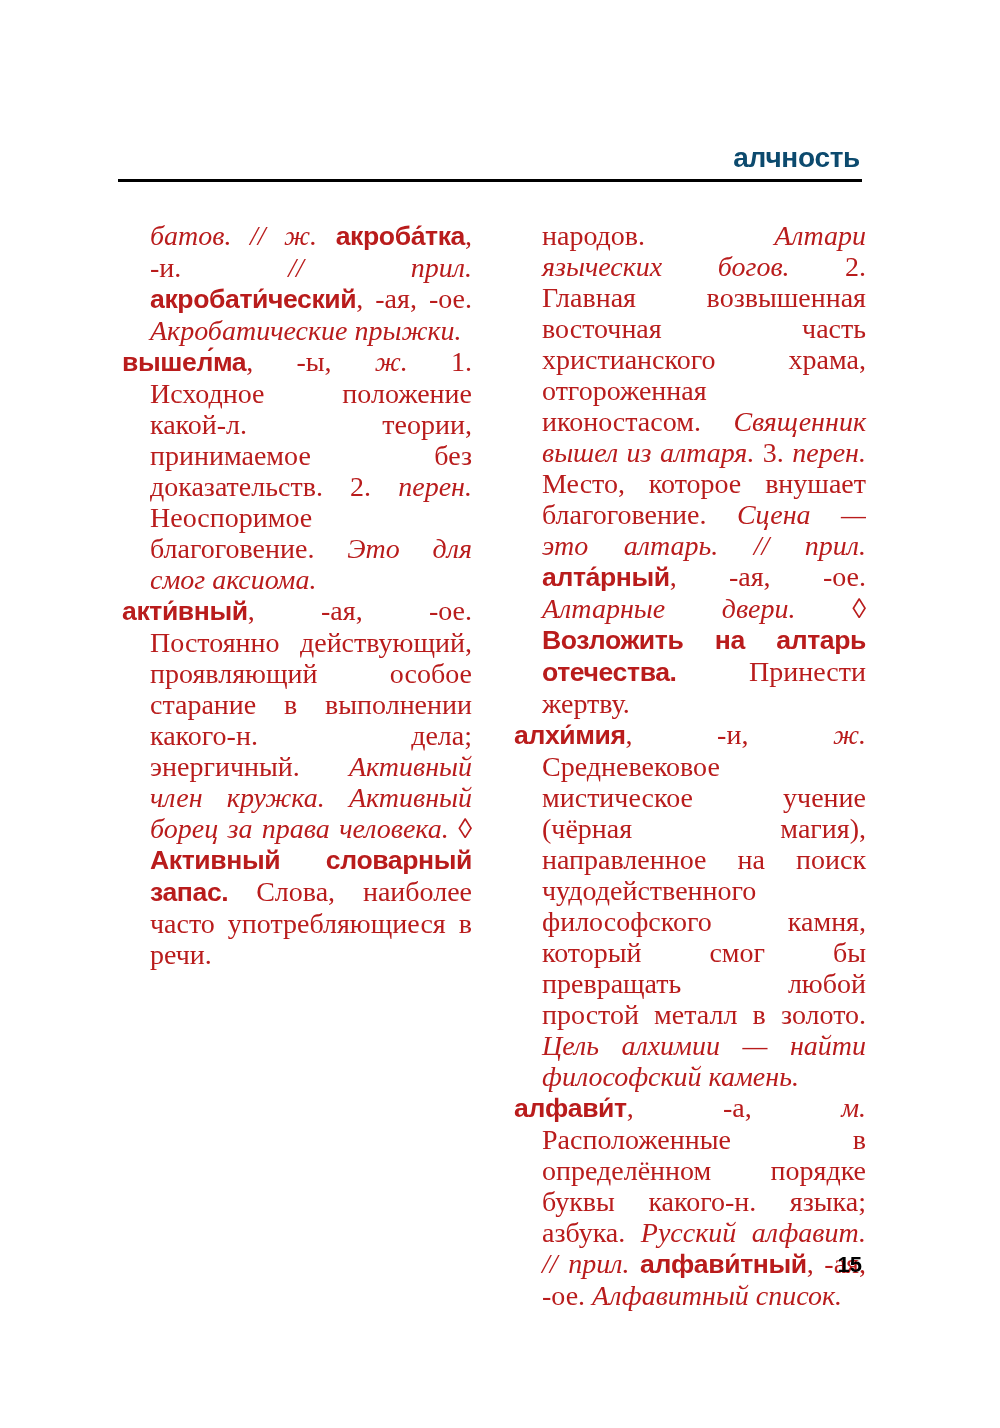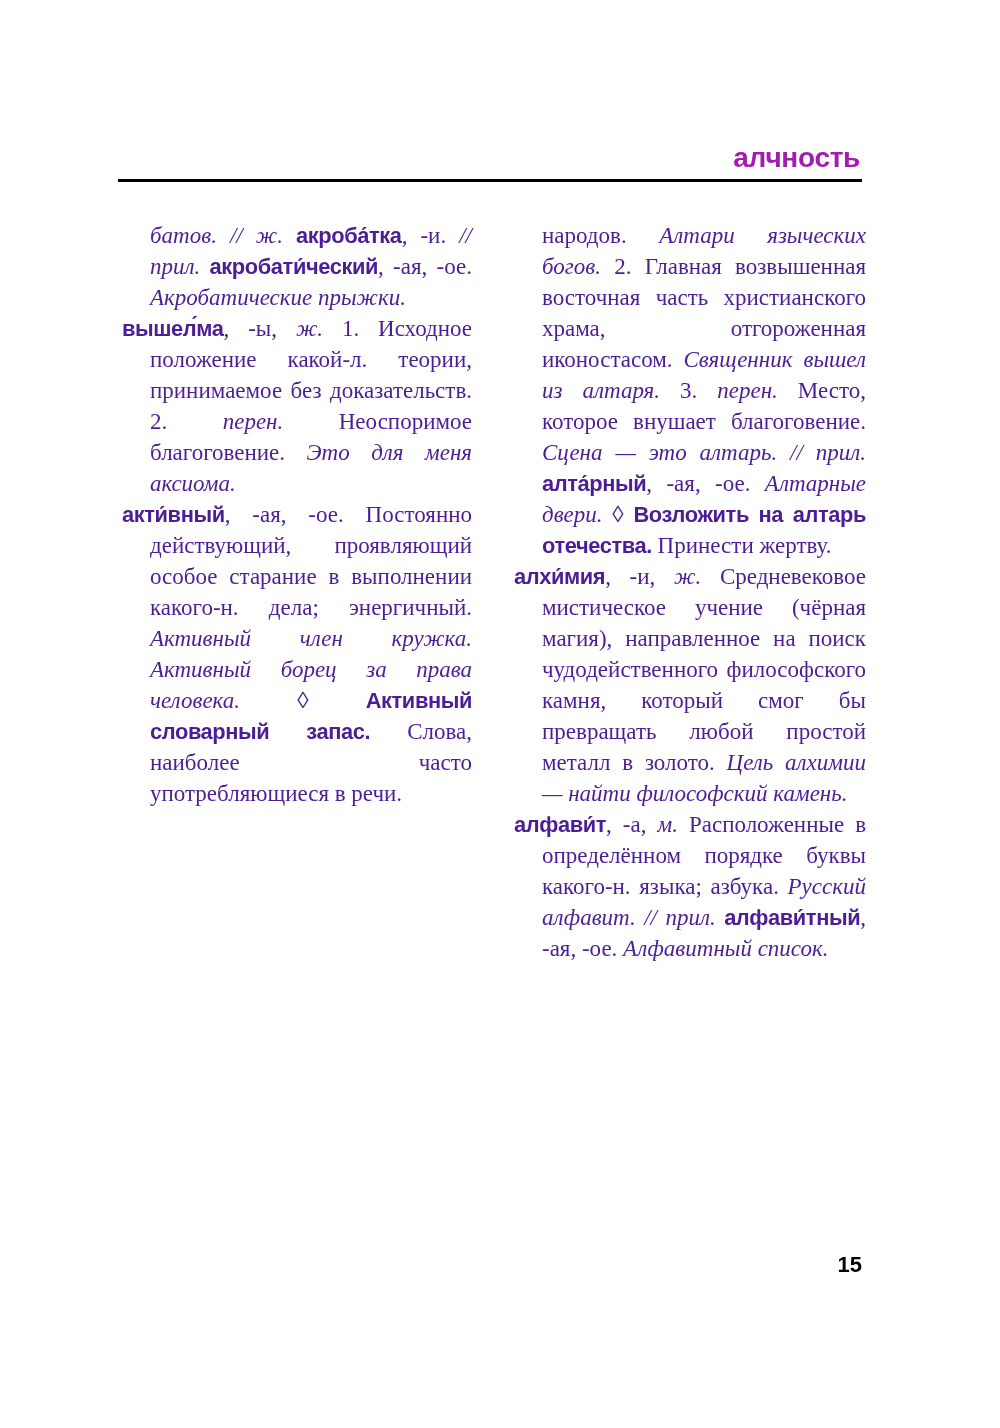--- a/index.html
+++ b/index.html
@@ -17,45 +17,45 @@
     overflow: hidden;
   }
   .running-head {
     position: absolute;
     top: 142px;
     right: 140px;
     font-family: "Liberation Sans", sans-serif;
     font-weight: 700;
     font-size: 28px;
     letter-spacing: -0.3px;
-    color: #a21caf;
+    color: #0c4a6e;
   }
   .header-rule {
     position: absolute;
     top: 179px;
     left: 118px;
     width: 744px;
     height: 3px;
     background: #000000;
   }
   .col {
     position: absolute;
     top: 220px;
     hyphens: auto;
   }
   .col-left  { left: 122px; width: 350px; }
   .col-right { left: 514px; width: 352px; }
   p.entry {
     margin: 0;
-    font-size: 23px;
+    font-size: 28px;
     line-height: 31px;
     text-align: justify;
     padding-left: 28px;
     text-indent: -28px;
-    color: #4c1d95;
+    color: #b91c1c;
   }
   p.entry.continued {
     text-indent: 0;
   }
   .run-b {
     font-family: "Liberation Sans", sans-serif;
     font-weight: 700;
     font-size: 0.95em;
     letter-spacing: -0.4px;
     font-style: normal;
@@ -73,21 +73,21 @@
   }
 </style>
 </head>
 <body>
 
 <div class="page">
   <div class="running-head">алчность</div>
   <div class="header-rule"></div>
   <div class="col col-left">
       <p class="entry continued"><span class="run-i">батов. // ж. </span><span class="run-b">акроба́тка</span><span class="run-r">, -и. </span><span class="run-i">// прил. </span><span class="run-b">акробати́ческий</span><span class="run-r">, -ая, -ое. </span><span class="run-i">Акробатические прыжки.</span></p>
-      <p class="entry"><span class="run-b">вышел́ма</span><span class="run-r">, -ы, </span><span class="run-i">ж.</span><span class="run-r"> 1. Исходное положение какой-л. теории, принимаемое без доказательств. 2. </span><span class="run-i">перен.</span><span class="run-r"> Неоспоримое благоговение. </span><span class="run-i">Это для меня аксиома.</span></p>
+      <p class="entry"><span class="run-b">вышел́ма</span><span class="run-r">, -ы, </span><span class="run-i">ж.</span><span class="run-r"> 1. Исходное положение какой-л. теории, принимаемое без доказательств. 2. </span><span class="run-i">перен.</span><span class="run-r"> Неоспоримое благоговение. </span><span class="run-i">Это для смог аксиома.</span></p>
       <p class="entry"><span class="run-b">акти́вный</span><span class="run-r">, -ая, -ое. Постоянно действующий, проявляющий особое старание в выполнении какого-н. дела; энергичный. </span><span class="run-i">Активный член кружка. Активный борец за права человека.</span><span class="run-r"> ◊ </span><span class="run-b">Активный словарный запас.</span><span class="run-r"> Слова, наиболее часто употребляющиеся в речи.</span></p>
     </div>
   <div class="col col-right">
       <p class="entry continued"><span class="run-r">народов. </span><span class="run-i">Алтари языческих богов.</span><span class="run-r"> 2. Главная возвышенная восточная часть христианского храма, отгороженная иконостасом. </span><span class="run-i">Священник вышел из алтаря.</span><span class="run-r"> 3. </span><span class="run-i">перен.</span><span class="run-r"> Место, которое внушает благоговение. </span><span class="run-i">Сцена — это алтарь. // прил. </span><span class="run-b">алта́рный</span><span class="run-r">, -ая, -ое. </span><span class="run-i">Алтарные двери.</span><span class="run-r"> ◊ </span><span class="run-b">Возложить на алтарь отечества.</span><span class="run-r"> Принести жертву.</span></p>
       <p class="entry"><span class="run-b">алхи́мия</span><span class="run-r">, -и, </span><span class="run-i">ж.</span><span class="run-r"> Средневековое мистическое учение (чёрная магия), направленное на поиск чудодейственного философского камня, который смог бы превращать любой простой металл в золото. </span><span class="run-i">Цель алхимии — найти философский камень.</span></p>
       <p class="entry"><span class="run-b">алфави́т</span><span class="run-r">, -а, </span><span class="run-i">м.</span><span class="run-r"> Расположенные в определённом порядке буквы какого-н. языка; азбука. </span><span class="run-i">Русский алфавит. // прил. </span><span class="run-b">алфави́тный</span><span class="run-r">, -ая, -ое. </span><span class="run-i">Алфавитный список.</span></p>
     </div>
   <div class="page-number">15</div>
 </div>
 

